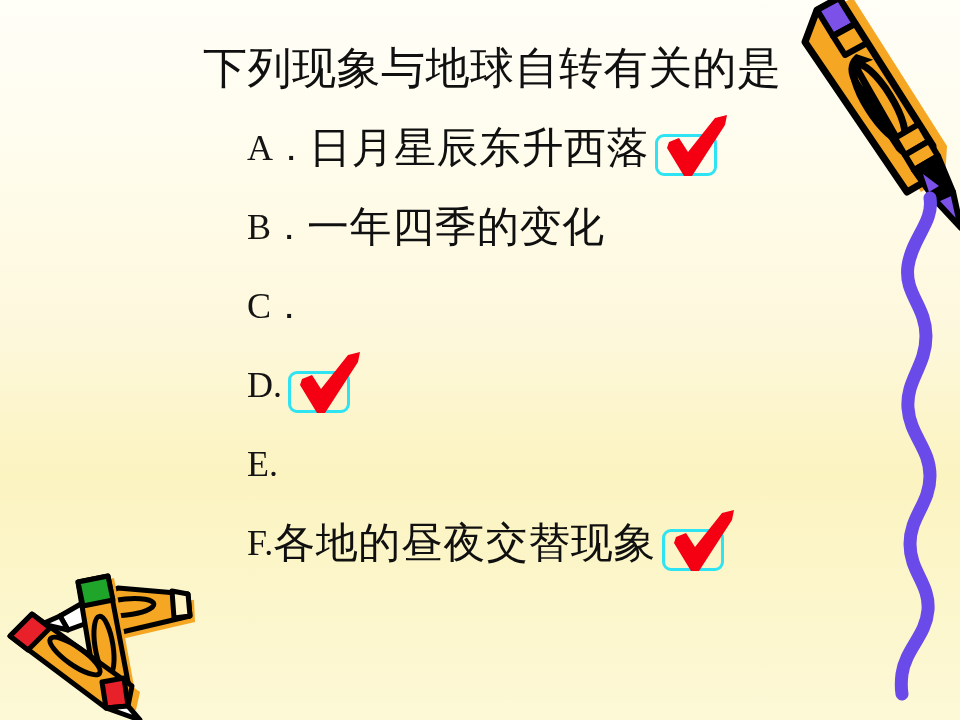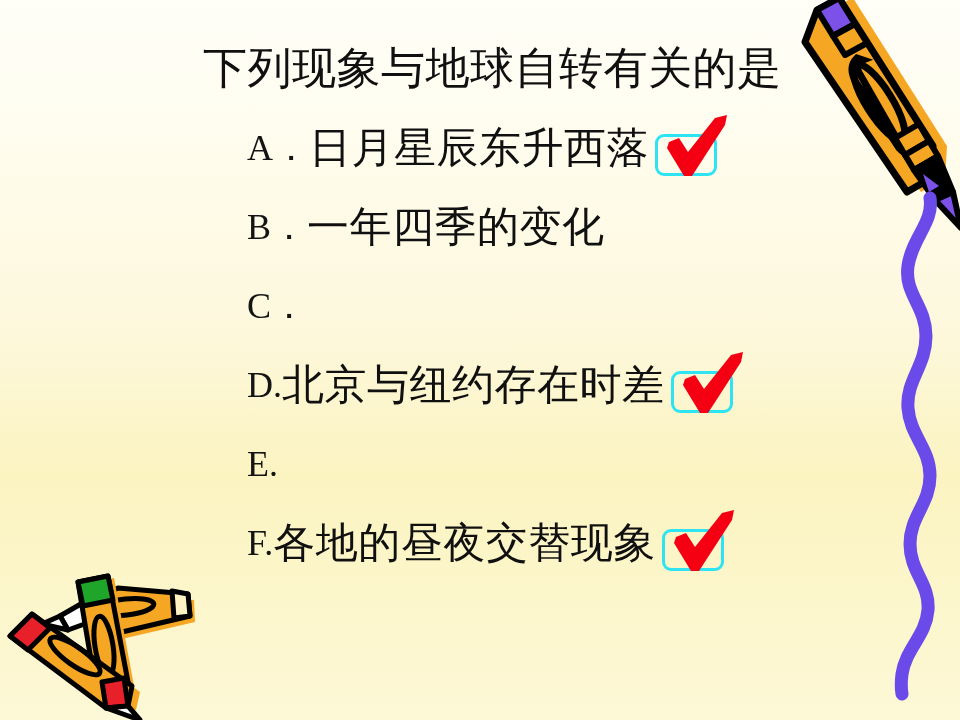--- a/index.html
+++ b/index.html
@@ -156,21 +156,20 @@
       <span class="opt-letter">B．</span>
       <span class="opt-text">一年四季的变化</span>
     </div>
 
     <div class="opt-row">
       <span class="opt-letter">C．</span>
     </div>
 
     <div class="opt-row">
       <span class="opt-letter">D.</span>
-      <span class="opt-text">北京与纽约存在时差</span>
       <span class="check-wrap">
         <span class="check-box"></span>
         <span class="check-mark">
           <svg width="74" height="74" viewBox="0 0 74 74">
             <path d="M8 36 L10 30 L20 26 L29 40 L56 6 L68 3 L66 13 L33 64 L25 64 Z" fill="#F50012"></path>
           </svg>
         </span>
       </span>
     </div>
 

